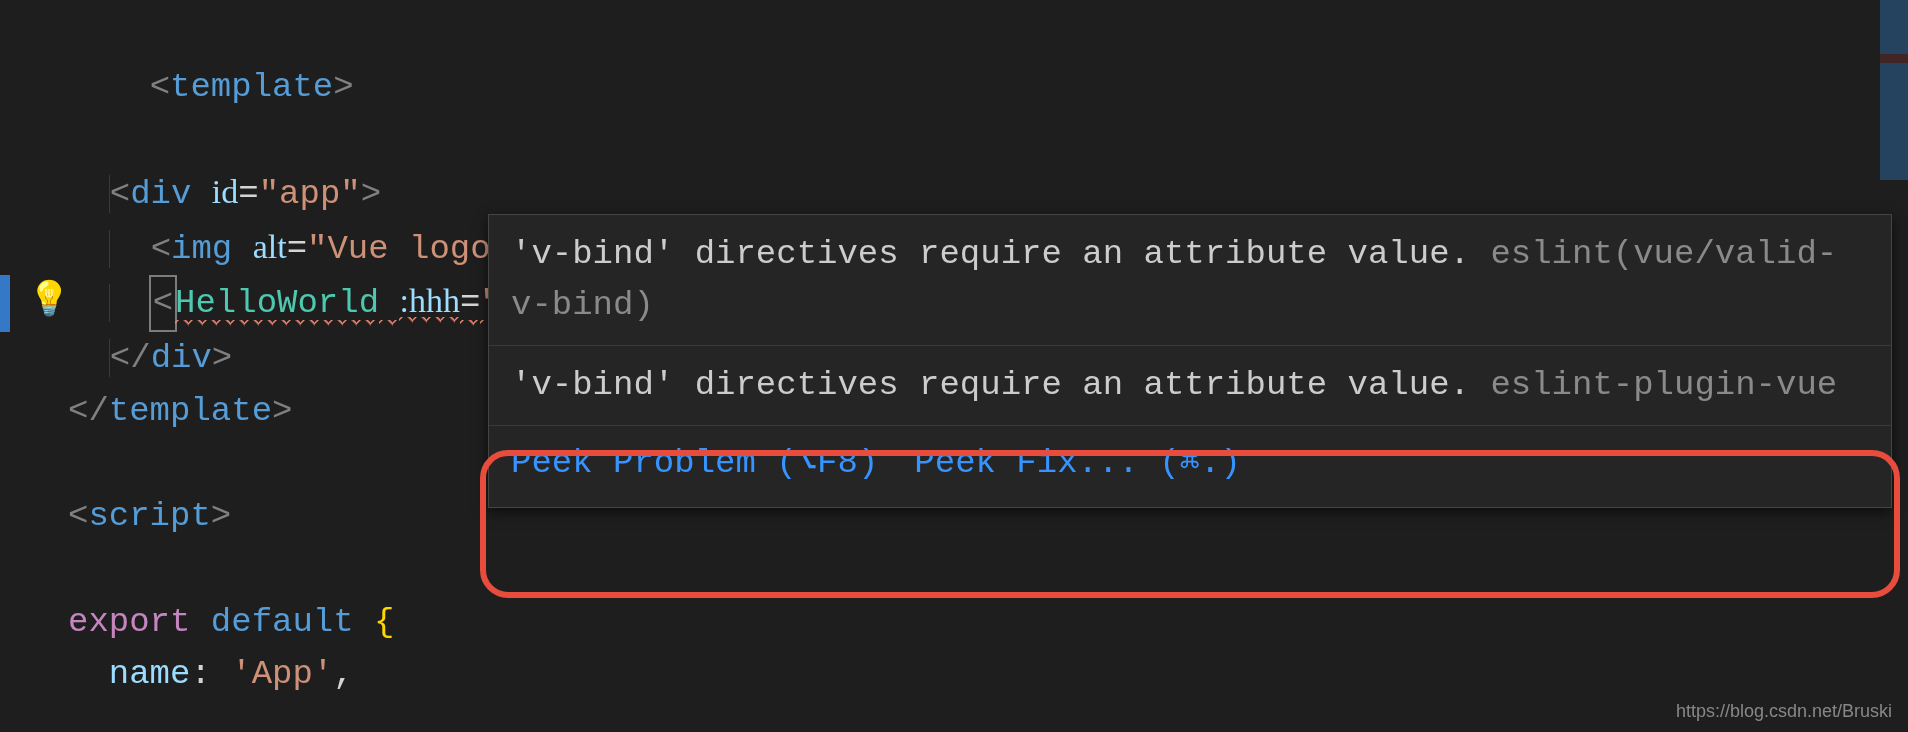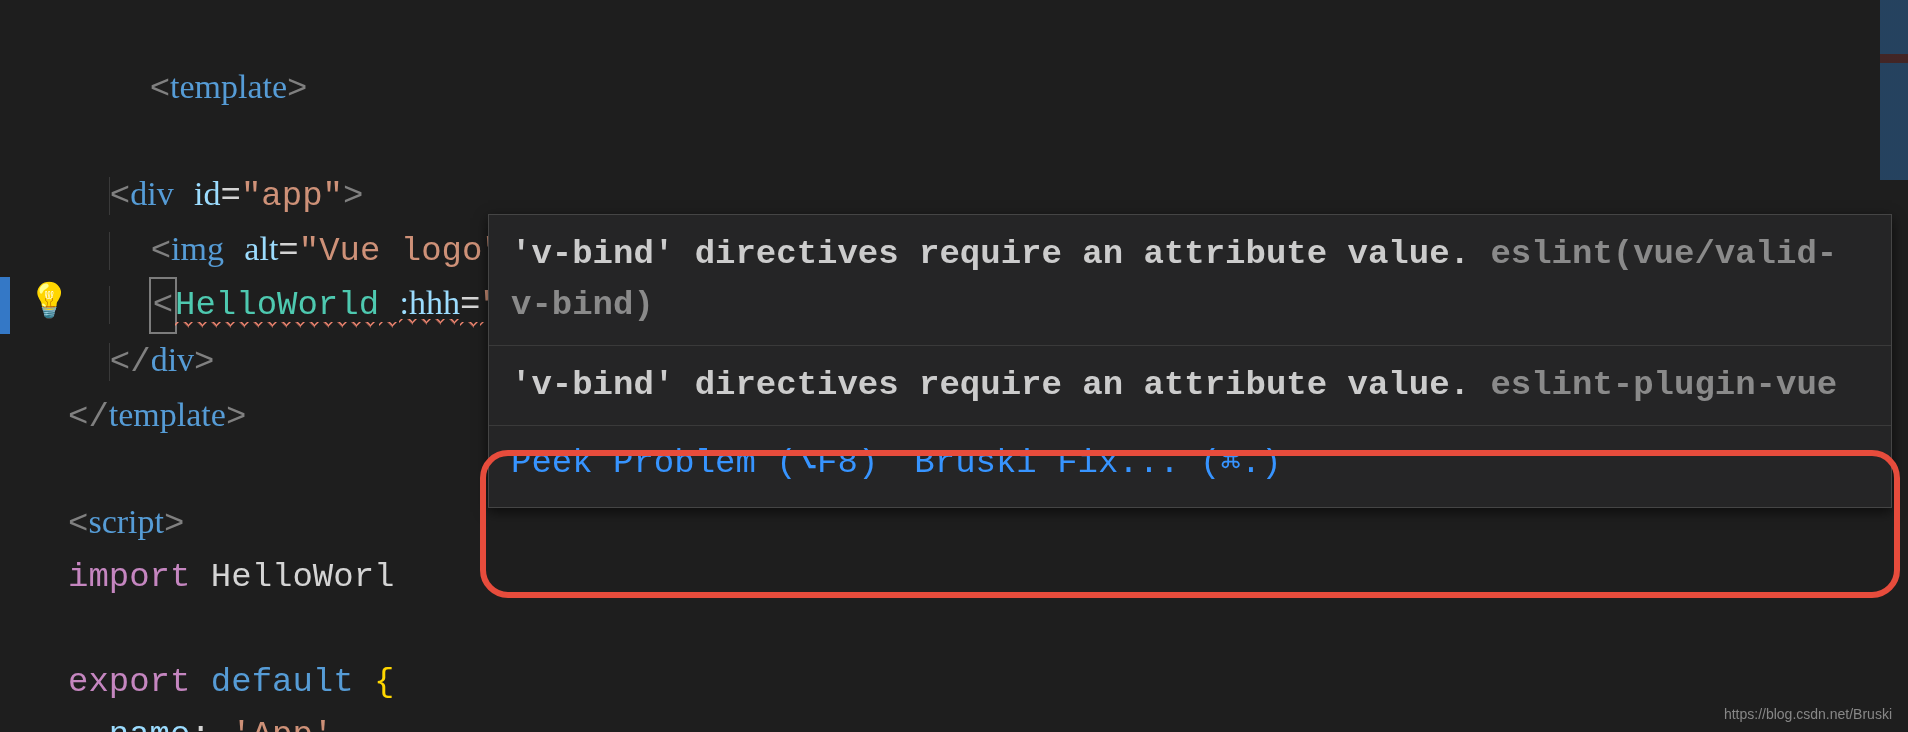--- a/index.html
+++ b/index.html
@@ -21,21 +21,21 @@
   .line { white-space: pre; padding-left: 68px; position: relative; }
   .line .bar {
     position: absolute;
     left: 0; top: 0; bottom: 0;
     width: 10px;
     background: #3478c6;
     display: none;
   }
   .line.modified .bar { display: block; }
   .bracket { color: #808080; }
-  .tag { color: #569cd6; font-family: Liberation Serif, serif; }
+  .tag { color: #569cd6; }
   .attr { color: #9cdcfe; font-family: Liberation Serif, serif; }
   .eq { color: #d4d4d4; }
   .string { color: #ce9178; }
   .string.underline { text-decoration: underline; text-decoration-color: #ce9178; text-decoration-thickness: 2px; text-underline-offset: 4px; }
   .keyword { color: #c586c0; }
   .default-kw { color: #569cd6; margin-top: 48px; }
   .ident { color: #d4d4d4; }
   .prop { color: #9cdcfe; }
   .string2 { color: #ce9178; }
   .punct { color: #d4d4d4; }
@@ -86,21 +86,20 @@
     background: #252526;
     border: 1px solid #454545;
     box-shadow: 0 4px 12px rgba(0,0,0,0.6);
     font-size: 34px;
     color: #cccccc;
     line-height: 1.5;
   }
   .hover .section {
     padding: 14px 22px;
     border-bottom: 1px solid #3a3a3a;
-    font-weight: bold;
   }
   .hover .section:last-of-type { border-bottom: none; }
   .hover .dimmed { color: #8a8a8a; }
   .hover .rule { color: #cccccc; }
   .hover .actions {
     padding: 12px 22px 18px 22px;
     display: flex;
     gap: 36px;
   }
   .hover .actions .link {
@@ -126,21 +125,21 @@
     height: 180px;
     background: linear-gradient(#2a5a8a, #2a5a8a 30%, #5a2a2a 30%, #5a2a2a 35%, #2a5a8a 35%, #2a5a8a 100%);
     opacity: 0.6;
   }
 
   .watermark {
     position: absolute;
     right: 16px;
     bottom: 10px;
     font-family: Arial, sans-serif;
-    font-size: 14px;
+    font-size: 18px;
     color: #9a9a9a;
     opacity: 0.85;
   }
 </style>
 </head>
 <body>
 
 <div class="editor">
 
   <div class="line">
@@ -154,21 +153,20 @@
   <div class="line modified"><span class="bar"></span><span class="lightbulb">💡</span>  <span class="guide"></span>  <span class="sel-box"><span class="bracket">&lt;</span></span><span class="component squiggle">HelloWorld</span><span class="squiggle"> </span><span class="attr squiggle">:hhh</span><span class="eq squiggle">=</span><span class="string squiggle">""</span> <span class="attr sel-highlight">msg</span><span class="eq">=</span><span class="string">"Welcome to Your Vue.js App"</span><span class="bracket">/</span><span class="sel-box"><span class="bracket">&gt;</span></span>      <span class="ghost">You, a f</span></div>
 
   <div class="line">  <span class="guide"></span><span class="bracket">&lt;/</span><span class="tag">div</span><span class="bracket">&gt;</span></div>
 
   <div class="line"><span class="bracket">&lt;/</span><span class="tag">template</span><span class="bracket">&gt;</span></div>
 
   <div class="line"> </div>
 
   <div class="line"><span class="bracket">&lt;</span><span class="tag">script</span><span class="bracket">&gt;</span></div>
 
-  <div class="line"><span class="keyword">import</span> <span class="ident">HelloWorl</span></div>
 
   <div class="line"> </div>
 
   <div class="line"><span class="keyword">export</span> <span class="default-kw">default</span> <span class="brace">{</span></div>
 
   <div class="line">  <span class="prop">name</span><span class="punct">: </span><span class="string2">'App'</span><span class="punct">,</span></div>
 
 </div>
 
 <div class="hover">
@@ -177,21 +175,21 @@
     <span class="dimmed">eslint(vue/valid-v-bind)</span>
   </div>
   <div class="section">
     <div>
       <span>'v-bind' directives require an attribute value.</span>
       <span class="dimmed">eslint-plugin-vue</span>
     </div>
   </div>
   <div class="actions">
     <span class="link">Peek Problem (⌥F8)</span>
-    <span class="link">Bruski Fix... (⌘.)</span>
+    <span class="link">Peek Fix... (⌘.)</span>
   </div>
 </div>
 
 <div class="redbox"></div>
 
 <div class="minimap"></div>
 
 <div class="watermark">https://blog.csdn.net/Bruski</div>
 
 </body></html>

